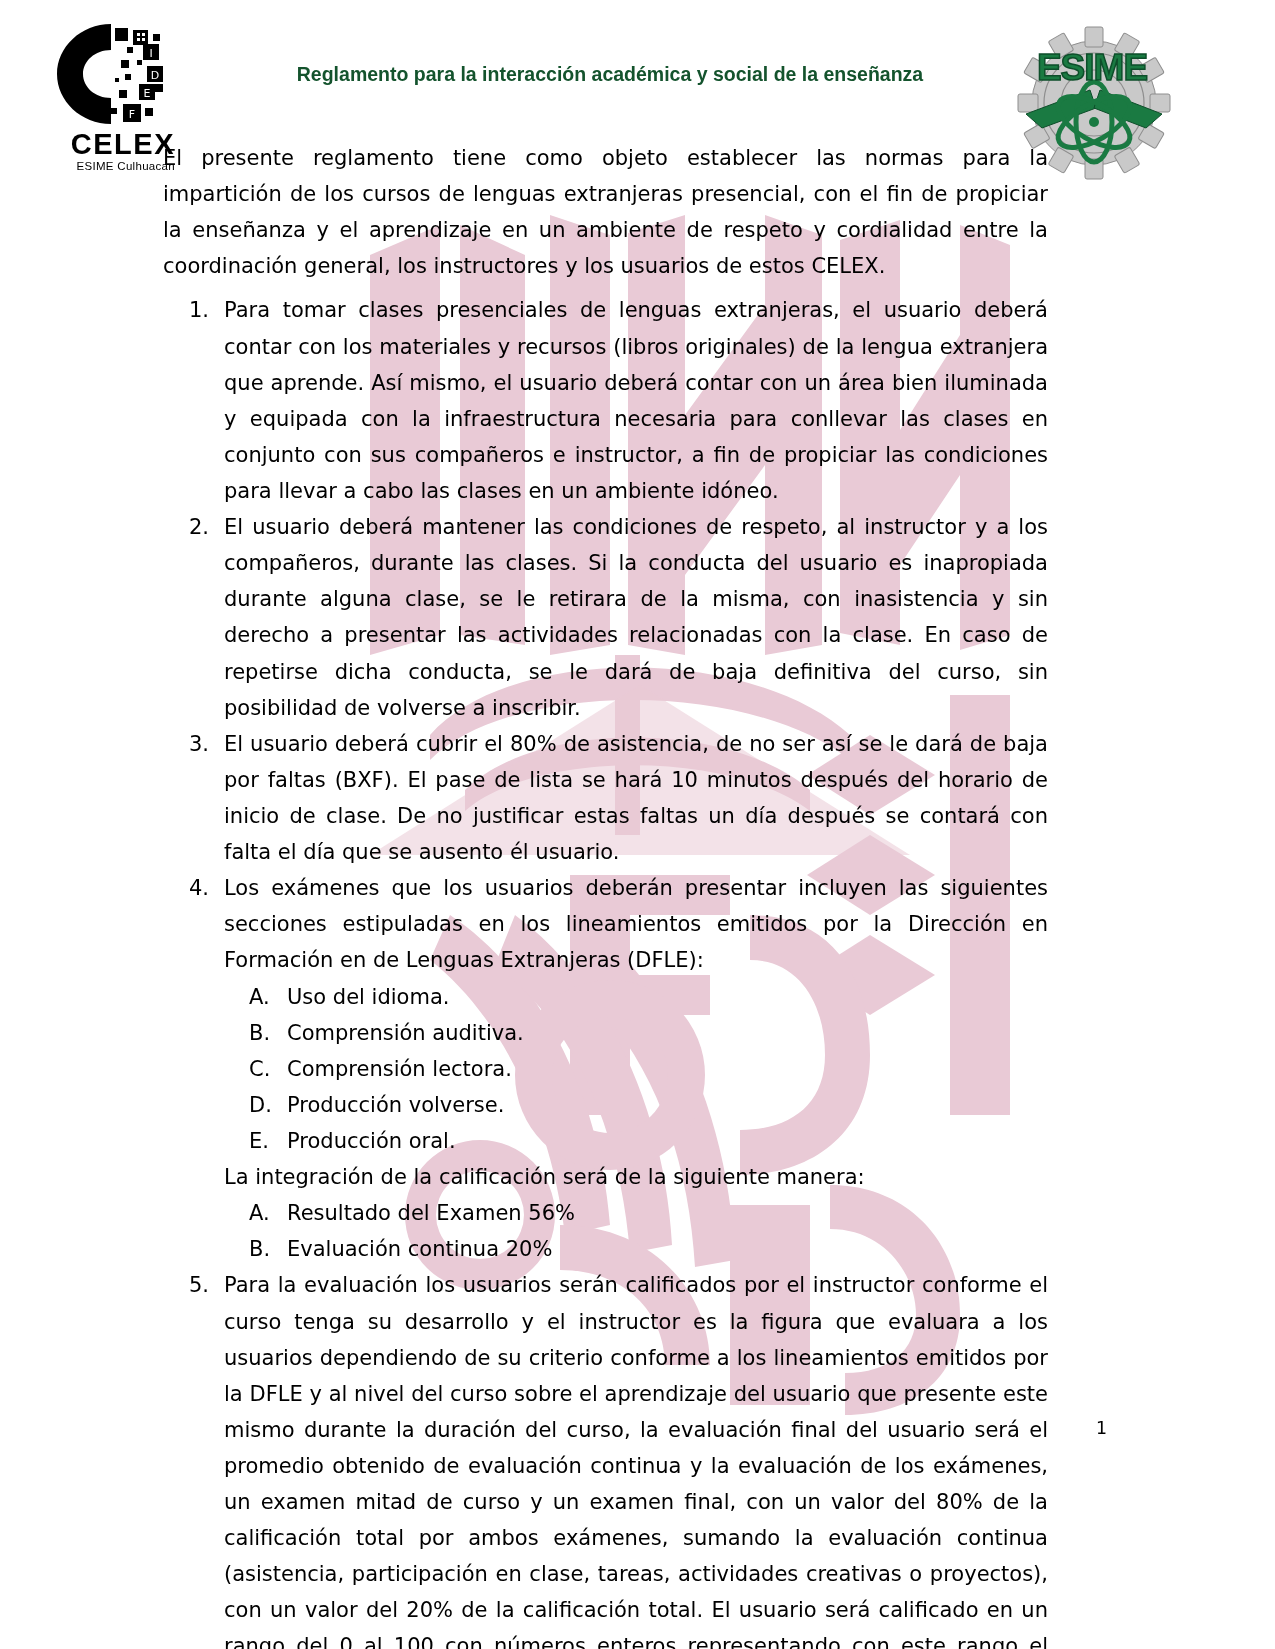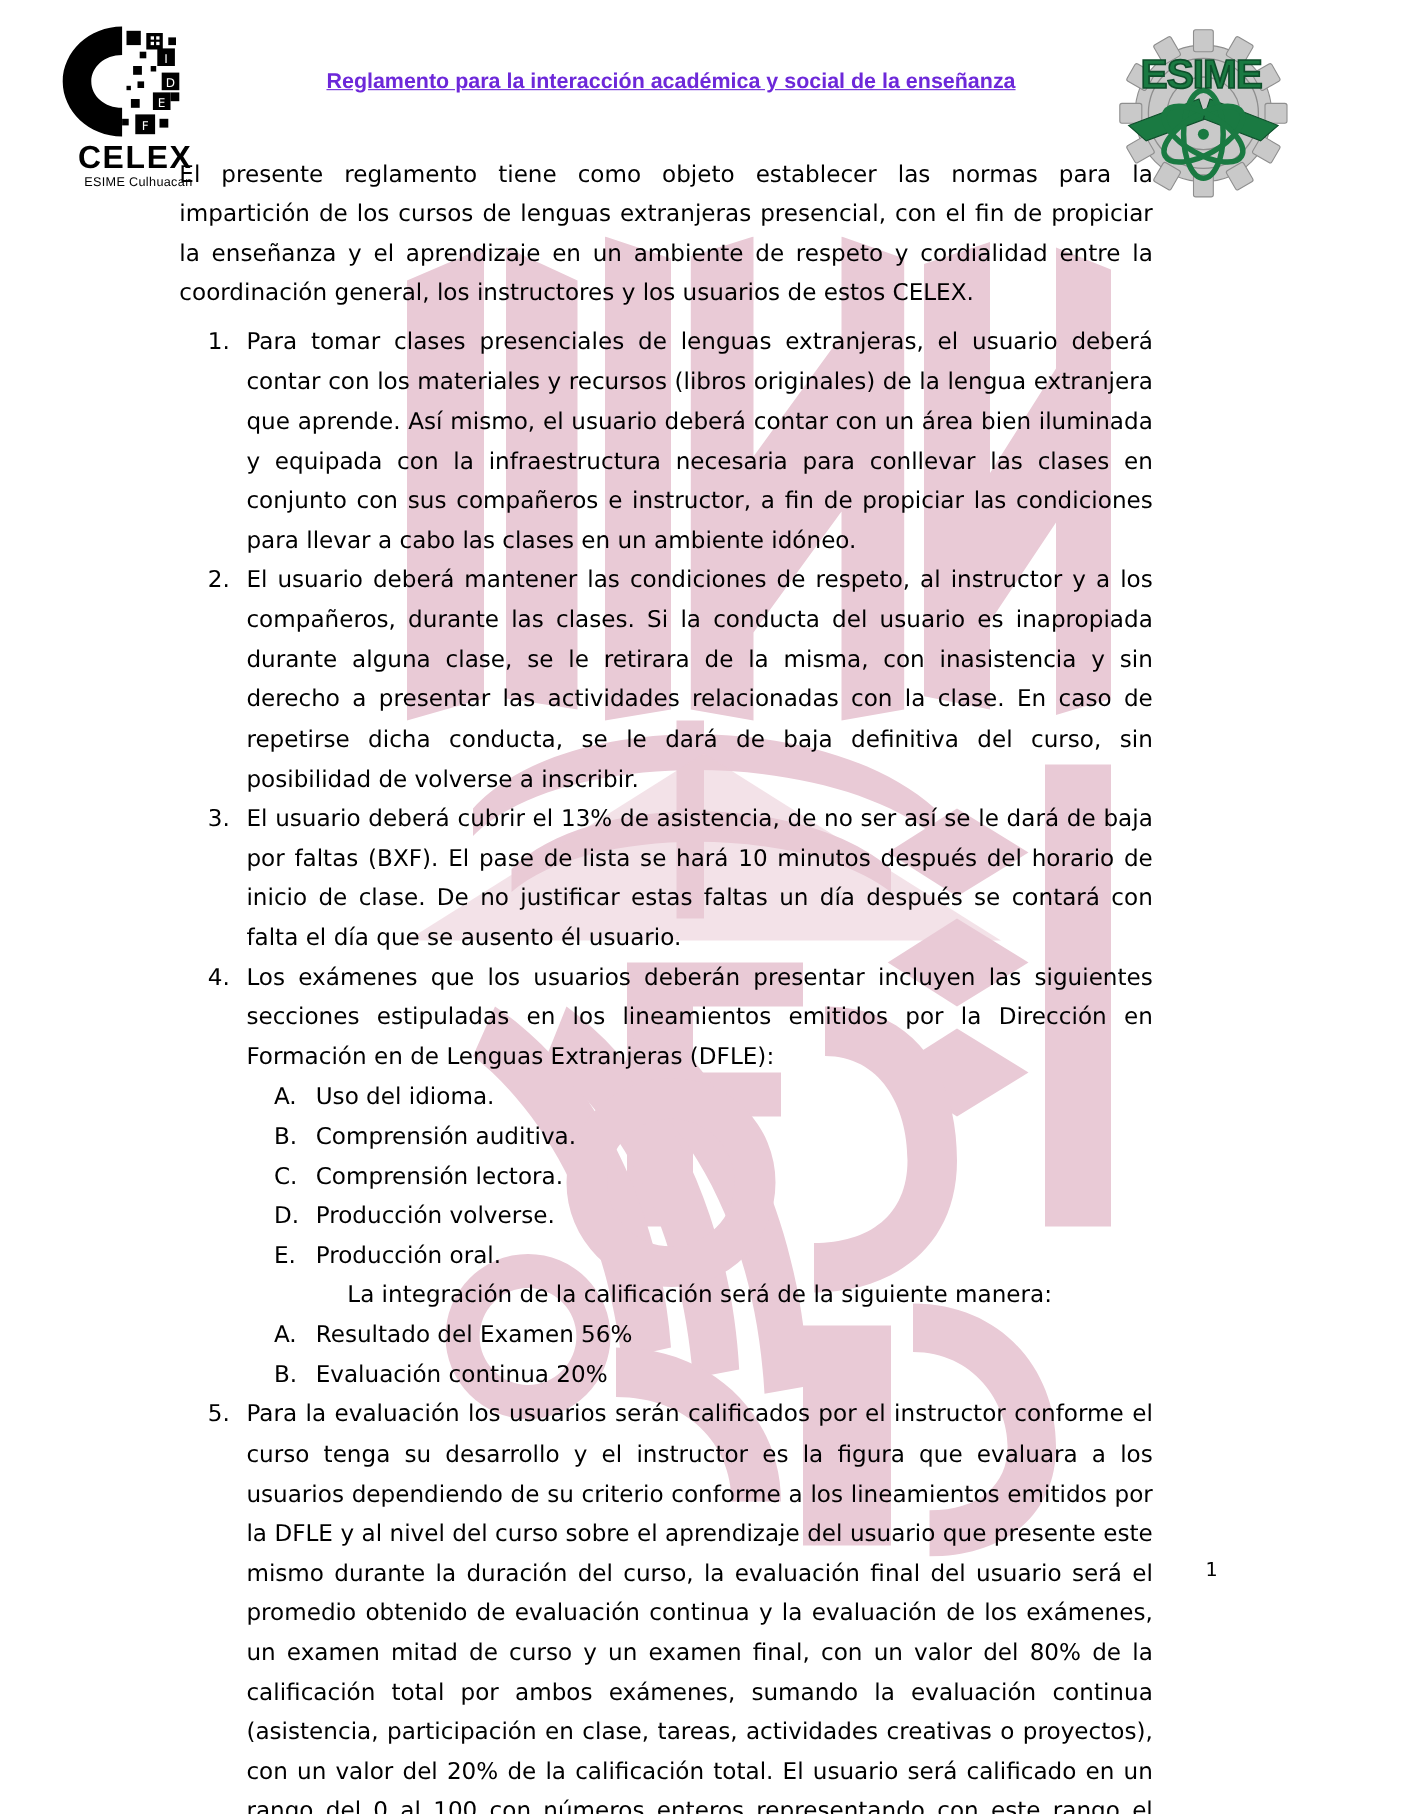--- a/index.html
+++ b/index.html
@@ -73,22 +73,21 @@
   .doc-title {
     position: absolute;
     left: 230px;
     top: 62px;
     width: 760px;
     text-align: center;
     font-family: "Liberation Sans", sans-serif;
     font-weight: 700;
     font-size: 19.5px;
     line-height: 1.28;
-    color: #6d28d9;
-    text-decoration: underline;
+    color: #14532d;
   }
 
   .esime-logo {
     position: absolute;
     left: 1012px;
     top: 18px;
     width: 160px;
     height: 165px;
   }
   .esime-logo svg { width: 100%; height: 100%; display: block; }
@@ -145,21 +144,21 @@
   }
   ol.sub-list > li > .letter {
     position: absolute;
     left: 10px;
     top: 0;
     width: 22px;
     text-align: left;
   }
   .inline-note {
     display: block;
-    text-align: center;
+    text-align: left;
   }
 
   .page-number {
     position: absolute;
     right: 168px;
     top: 1418px;
     font-family: "DejaVu Sans", sans-serif;
     font-size: 17.4px;
     color: #000;
     z-index: 3;
@@ -298,21 +297,21 @@
         <span class="body-text">Para tomar clases presenciales de lenguas extranjeras, el usuario deberá contar con los materiales y recursos (libros originales) de la lengua extranjera que aprende. Así mismo, el usuario deberá contar con un área bien iluminada y equipada con la infraestructura necesaria para conllevar las clases en conjunto con sus compañeros e instructor, a fin de propiciar las condiciones para llevar a cabo las clases en un ambiente idóneo.</span>
       </li>
 
       <li>
         <span class="num">2.</span>
         <span class="body-text">El usuario deberá mantener las condiciones de respeto, al instructor y a los compañeros, durante las clases. Si la conducta del usuario es inapropiada durante alguna clase, se le retirara de la misma, con inasistencia y sin derecho a presentar las actividades relacionadas con la clase. En caso de repetirse dicha conducta, se le dará de baja definitiva del curso, sin posibilidad de volverse a inscribir.</span>
       </li>
 
       <li>
         <span class="num">3.</span>
-        <span class="body-text">El usuario deberá cubrir el 13% de asistencia, de no ser así se le dará de baja por faltas (BXF). El pase de lista se hará 10 minutos después del horario de inicio de clase. De no justificar estas faltas un día después se contará con falta el día que se ausento él usuario.</span>
+        <span class="body-text">El usuario deberá cubrir el 80% de asistencia, de no ser así se le dará de baja por faltas (BXF). El pase de lista se hará 10 minutos después del horario de inicio de clase. De no justificar estas faltas un día después se contará con falta el día que se ausento él usuario.</span>
       </li>
 
       <li>
         <span class="num">4.</span>
         <span class="body-text">Los exámenes que los usuarios deberán presentar incluyen las siguientes secciones estipuladas en los lineamientos emitidos por la Dirección en Formación en de Lenguas Extranjeras (DFLE):</span>
 
         <ol class="sub-list">
           <li>
             <span class="letter">A.</span>
             <span>Uso del idioma.</span>

